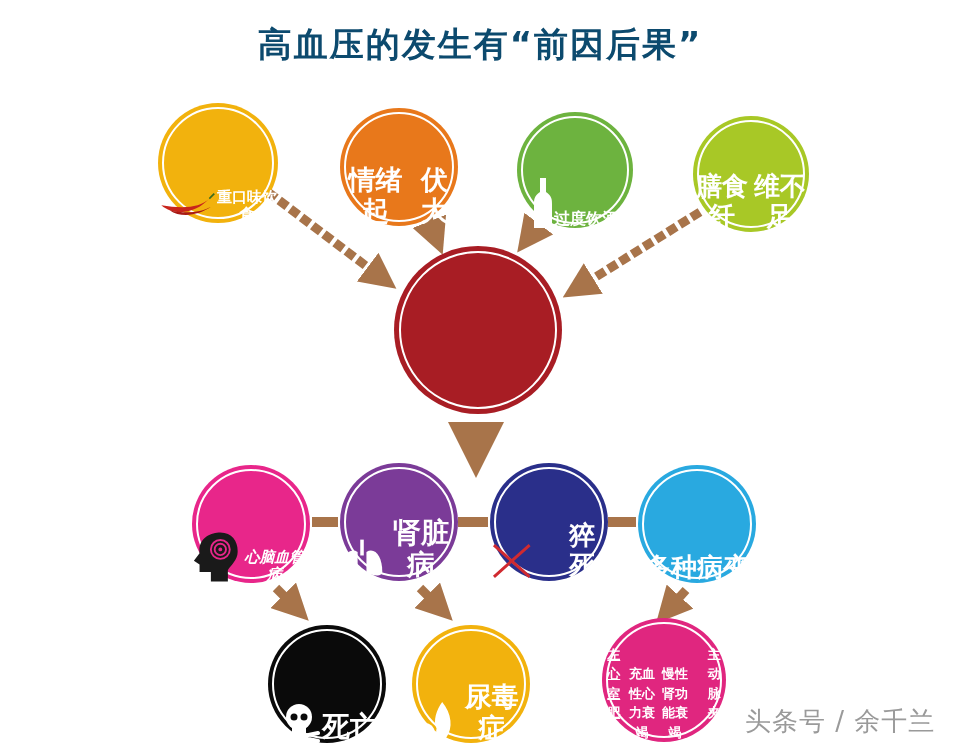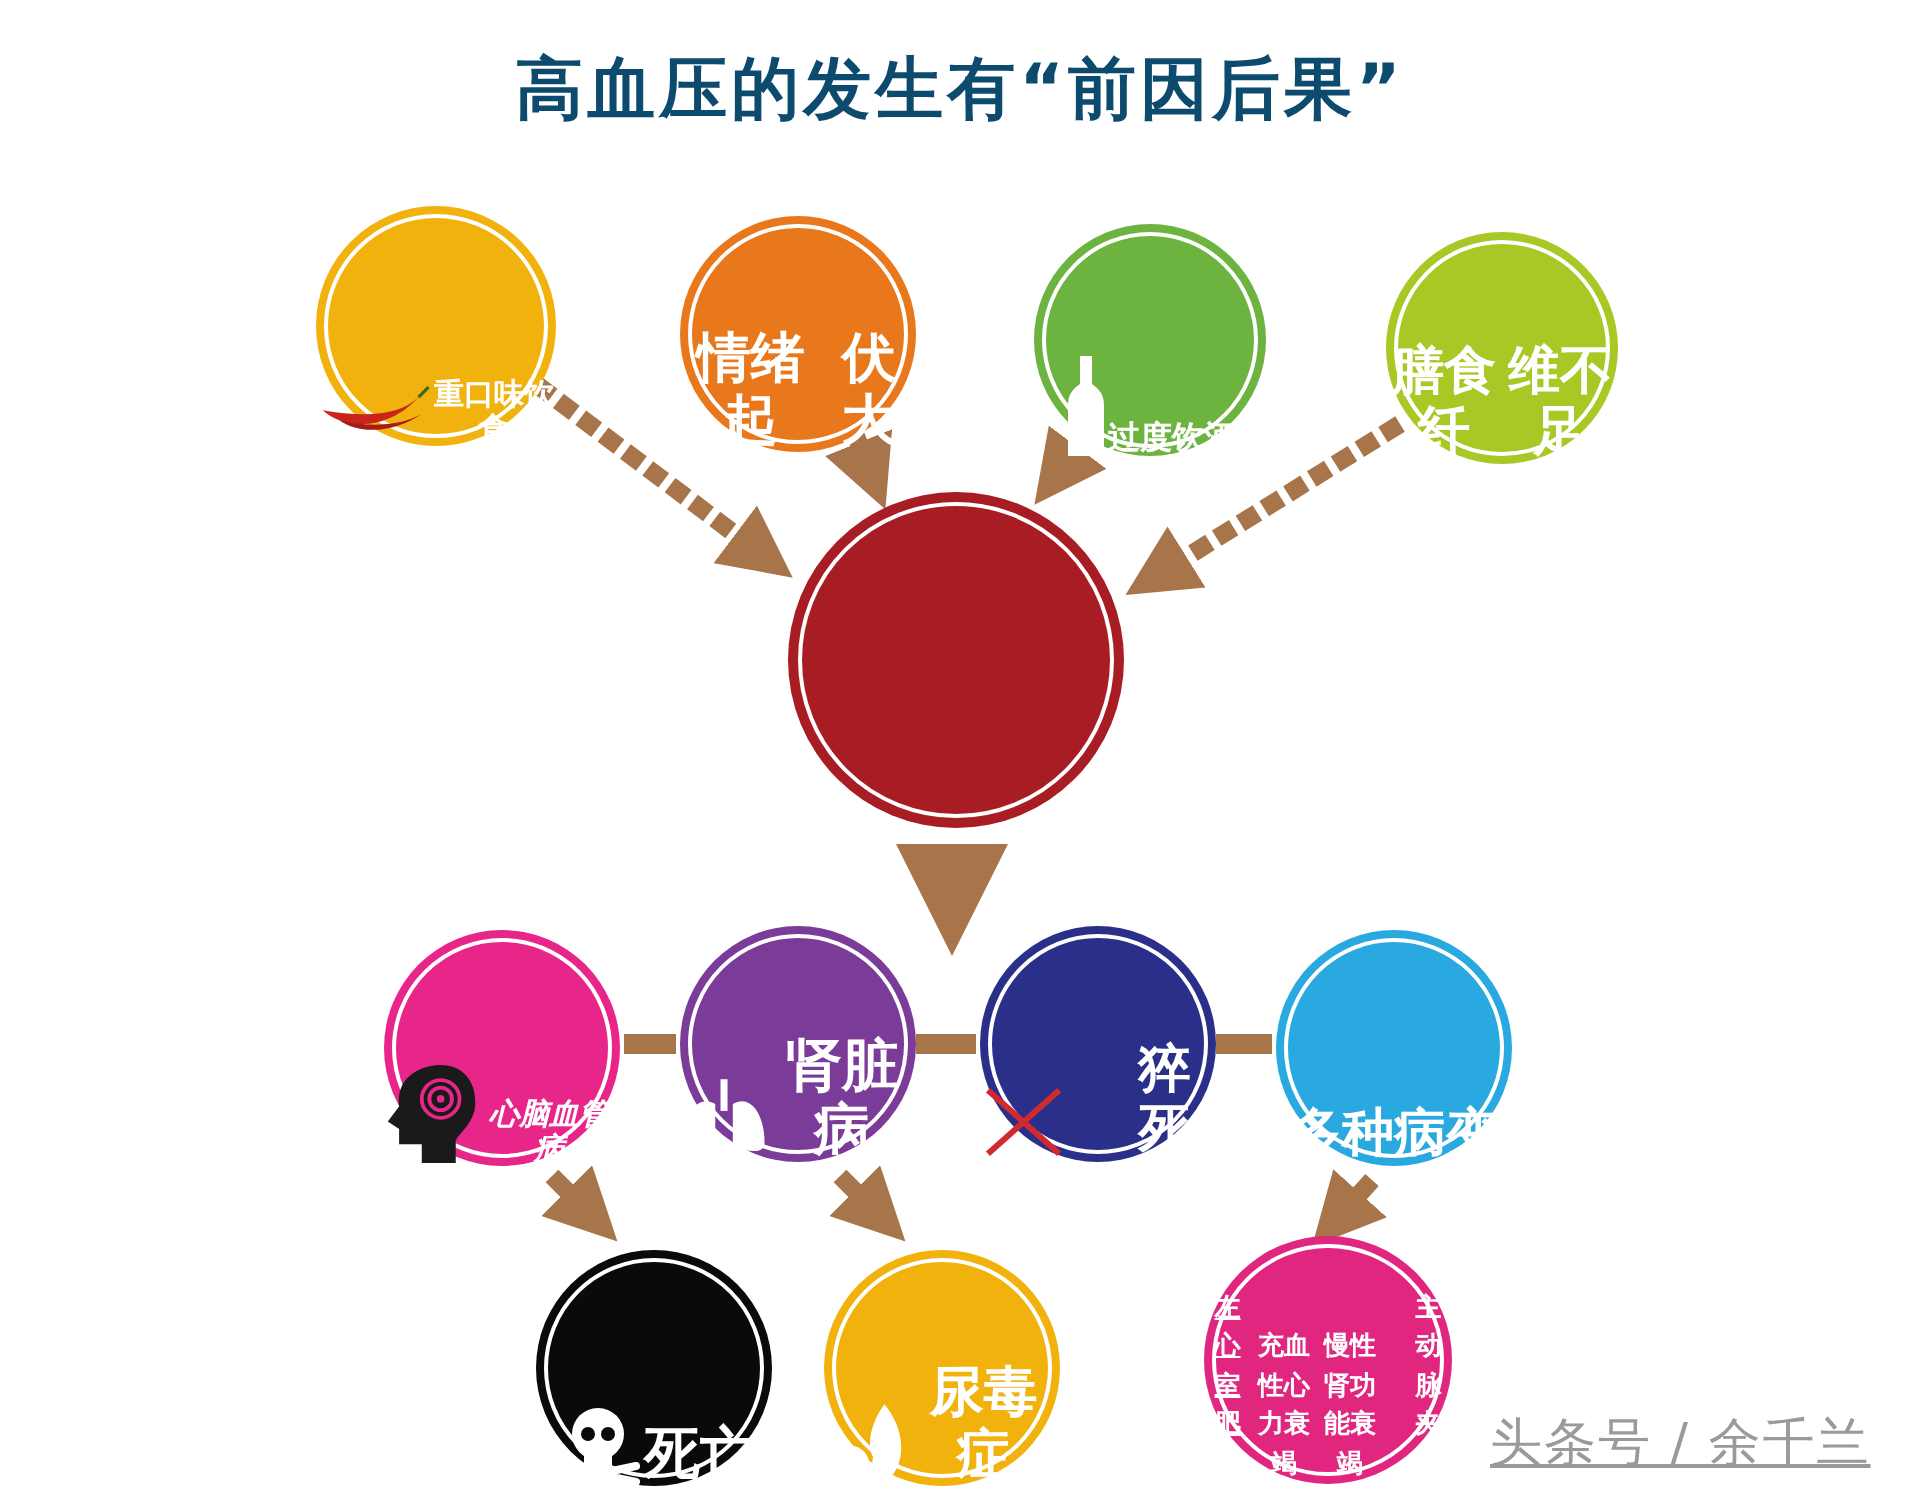--- a/index.html
+++ b/index.html
@@ -3,21 +3,21 @@
 <meta charset="utf-8">
 <style>
   html,body{margin:0;padding:0;background:#ffffff;}
   body{width:960px;height:750px;position:relative;overflow:hidden;font-family:"DejaVu Sans","Liberation Sans",sans-serif;}
   .title{position:absolute;left:0;top:22px;width:960px;text-align:center;font-size:34px;font-weight:bold;color:#0c4a6e;letter-spacing:2px;}
   svg.links{position:absolute;left:0;top:0;}
   .node{position:absolute;border-radius:50%;box-sizing:border-box;display:flex;flex-direction:row;align-items:flex-end;justify-content:center;color:#fff;font-weight:bold;text-align:center;}
   .node .inner{position:absolute;inset:4px;border-radius:50%;border:2px solid #fff;}
   .lbl{position:relative;z-index:2;line-height:1.15;}
   .icon{position:relative;z-index:2;}
-  .watermark{position:absolute;left:745px;top:704px;font-size:26px;color:#9a9a9a;font-weight:normal;letter-spacing:1px;text-decoration:underline;}
+  .watermark{position:absolute;left:745px;top:704px;font-size:26px;color:#9a9a9a;font-weight:normal;letter-spacing:1px;}
 </style>
 </head>
 <body>
 
 <div class="title">高血压的发生有“前因后果”</div>
 
 <svg class="links" width="960" height="750">
   <defs>
     <marker id="ah" markerWidth="4" markerHeight="4" refX="2" refY="2" orient="auto" markerUnits="strokeWidth">
       <path d="M0,0 L4,2 L0,4 Z" fill="#a8744a"></path>

